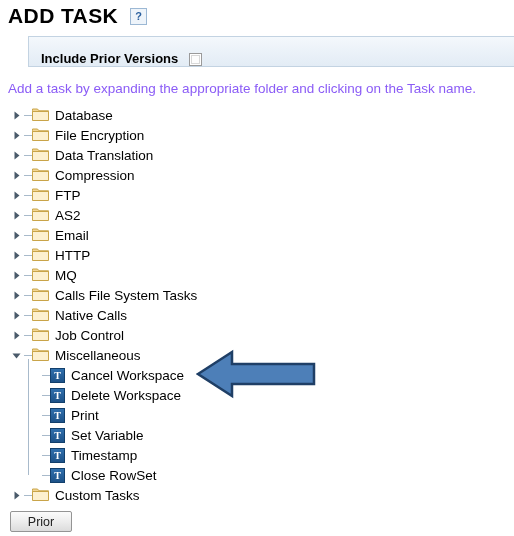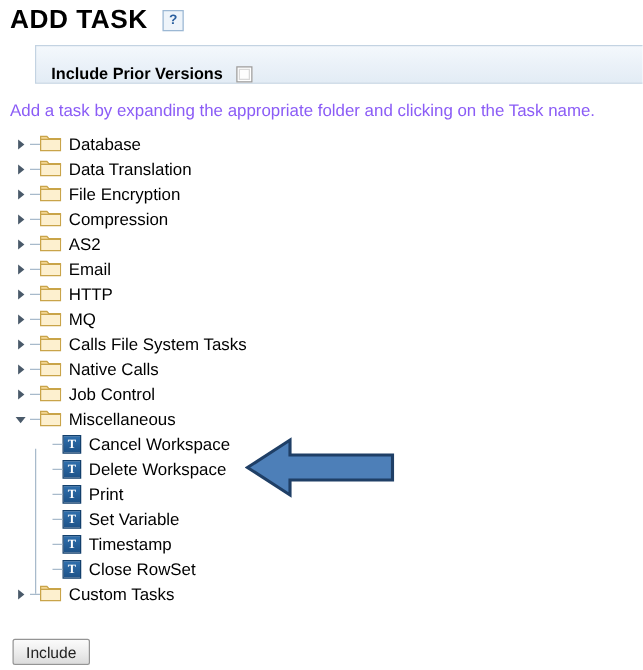--- a/index.html
+++ b/index.html
@@ -210,51 +210,66 @@
             <polygon points="2.5,0.5 7.5,4.5 2.5,8.5" fill="#4a5a6a"></polygon>
           </svg>
         </span>
         <span class="stub"></span>
         <span class="folder">
           <svg width="17" height="14" viewBox="0 0 17 14">
             <path d="M0.5,2.5 L0.5,1.0 L5.5,1.0 L7.0,2.8 L16.5,2.8 L16.5,4.5 L0.5,4.5 Z" fill="#f3d694" stroke="#c9a449" stroke-width="1"></path>
             <path d="M0.5,3.5 L16.5,3.5 L16.5,12.5 L0.5,12.5 Z" fill="#fdf0cf" stroke="#c9a449" stroke-width="1"></path>
           </svg>
         </span>
+        <span class="node-label">File Encryption</span>
+      </div>
+      <div class="node">
+        <span class="expander">
+          <svg width="9" height="9" viewBox="0 0 9 9">
+            <polygon points="2.5,0.5 7.5,4.5 2.5,8.5" fill="#4a5a6a"></polygon>
+          </svg>
+        </span>
+        <span class="stub"></span>
+        <span class="folder">
+          <svg width="17" height="14" viewBox="0 0 17 14">
+            <path d="M0.5,2.5 L0.5,1.0 L5.5,1.0 L7.0,2.8 L16.5,2.8 L16.5,4.5 L0.5,4.5 Z" fill="#f3d694" stroke="#c9a449" stroke-width="1"></path>
+            <path d="M0.5,3.5 L16.5,3.5 L16.5,12.5 L0.5,12.5 Z" fill="#fdf0cf" stroke="#c9a449" stroke-width="1"></path>
+          </svg>
+        </span>
         <span class="node-label">Data Translation</span>
       </div>
       <div class="node">
         <span class="expander">
           <svg width="9" height="9" viewBox="0 0 9 9">
             <polygon points="2.5,0.5 7.5,4.5 2.5,8.5" fill="#4a5a6a"></polygon>
           </svg>
         </span>
         <span class="stub"></span>
         <span class="folder">
           <svg width="17" height="14" viewBox="0 0 17 14">
             <path d="M0.5,2.5 L0.5,1.0 L5.5,1.0 L7.0,2.8 L16.5,2.8 L16.5,4.5 L0.5,4.5 Z" fill="#f3d694" stroke="#c9a449" stroke-width="1"></path>
             <path d="M0.5,3.5 L16.5,3.5 L16.5,12.5 L0.5,12.5 Z" fill="#fdf0cf" stroke="#c9a449" stroke-width="1"></path>
           </svg>
         </span>
-        <span class="node-label">File Encryption</span>
-      </div>
-      <div class="node">
-        <span class="expander">
-          <svg width="9" height="9" viewBox="0 0 9 9">
-            <polygon points="2.5,0.5 7.5,4.5 2.5,8.5" fill="#4a5a6a"></polygon>
-          </svg>
-        </span>
-        <span class="stub"></span>
-        <span class="folder">
-          <svg width="17" height="14" viewBox="0 0 17 14">
-            <path d="M0.5,2.5 L0.5,1.0 L5.5,1.0 L7.0,2.8 L16.5,2.8 L16.5,4.5 L0.5,4.5 Z" fill="#f3d694" stroke="#c9a449" stroke-width="1"></path>
-            <path d="M0.5,3.5 L16.5,3.5 L16.5,12.5 L0.5,12.5 Z" fill="#fdf0cf" stroke="#c9a449" stroke-width="1"></path>
-          </svg>
-        </span>
         <span class="node-label">Compression</span>
+      </div>
+      <div class="node">
+        <span class="expander">
+          <svg width="9" height="9" viewBox="0 0 9 9">
+            <polygon points="2.5,0.5 7.5,4.5 2.5,8.5" fill="#4a5a6a"></polygon>
+          </svg>
+        </span>
+        <span class="stub"></span>
+        <span class="folder">
+          <svg width="17" height="14" viewBox="0 0 17 14">
+            <path d="M0.5,2.5 L0.5,1.0 L5.5,1.0 L7.0,2.8 L16.5,2.8 L16.5,4.5 L0.5,4.5 Z" fill="#f3d694" stroke="#c9a449" stroke-width="1"></path>
+            <path d="M0.5,3.5 L16.5,3.5 L16.5,12.5 L0.5,12.5 Z" fill="#fdf0cf" stroke="#c9a449" stroke-width="1"></path>
+          </svg>
+        </span>
+        <span class="node-label">FTP</span>
       </div>
       <div class="node">
         <span class="expander">
           <svg width="9" height="9" viewBox="0 0 9 9">
             <polygon points="2.5,0.5 7.5,4.5 2.5,8.5" fill="#4a5a6a"></polygon>
           </svg>
         </span>
         <span class="stub"></span>
         <span class="folder">
           <svg width="17" height="14" viewBox="0 0 17 14">
@@ -416,15 +431,15 @@
         <span class="node-label">Custom Tasks</span>
       </div>
     </div>
 
   <div class="arrow">
     <svg width="120" height="52" viewBox="0 0 120 52">
       <polygon points="2,26 36,4 36,16 118,16 118,36 36,36 36,48" fill="#4d7fb8" stroke="#1f3f66" stroke-width="2.5" stroke-linejoin="miter"></polygon>
     </svg>
   </div>
 
-  <button class="cancel-btn">Include</button>
+  <button class="cancel-btn">Prior</button>
 
 </div>
 
 </body></html>

